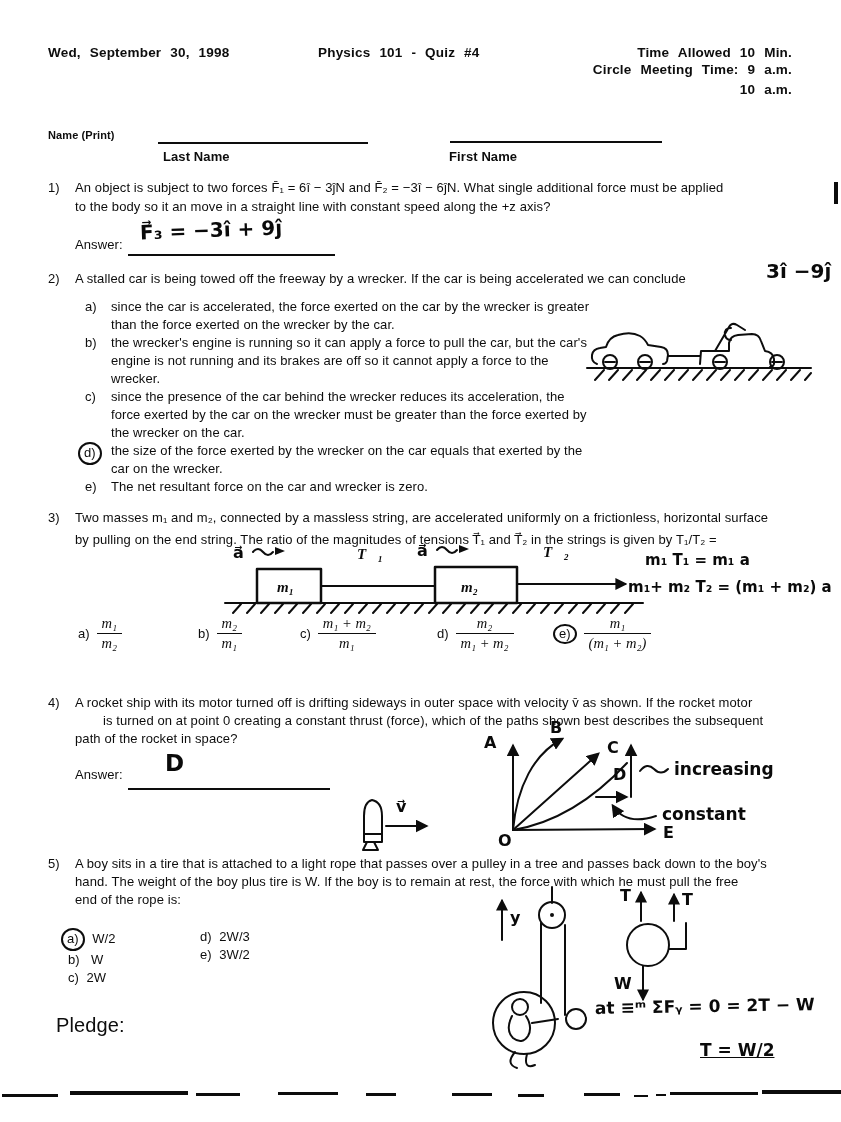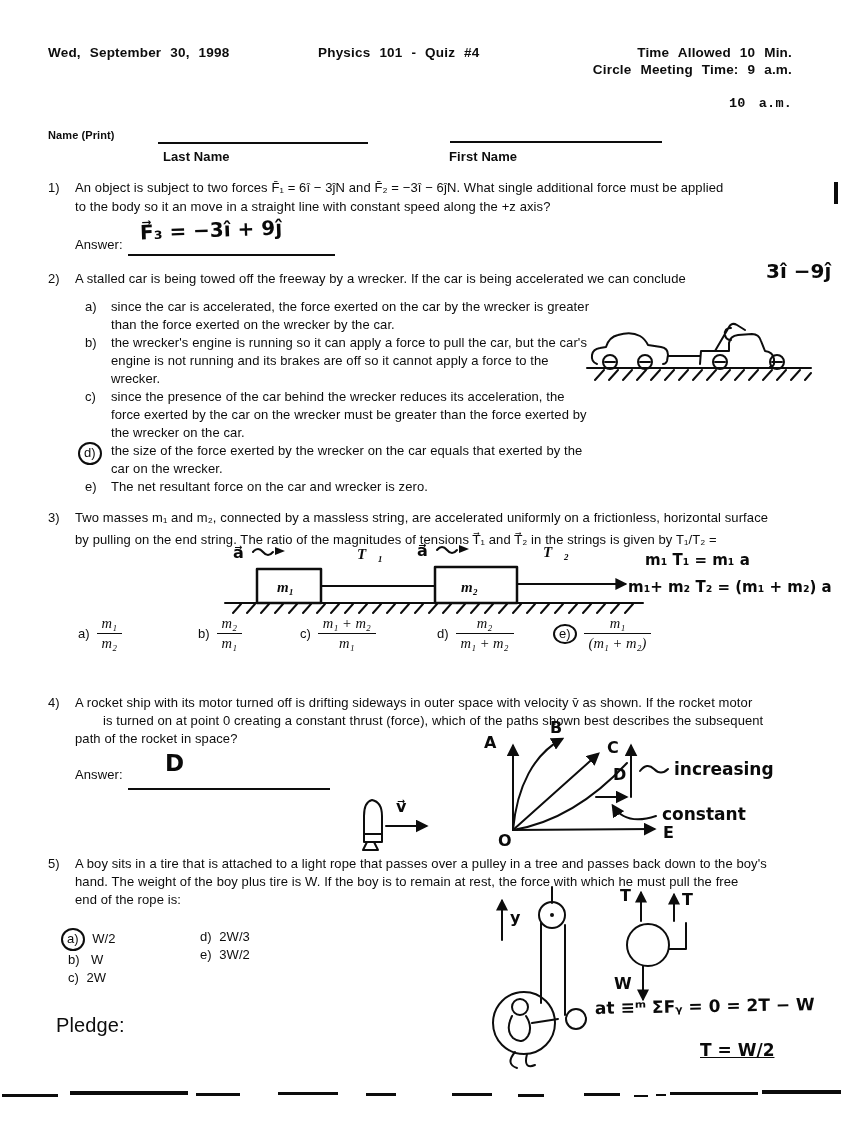--- a/index.html
+++ b/index.html
@@ -30,21 +30,21 @@
 </head>
 <body>
 
 <div class="page">
 
   <div class="abs hdr" style="left:48px;top:45px;">Wed, September 30, 1998</div>
   <div class="abs hdr" style="left:318px;top:45px;">Physics 101 - Quiz #4</div>
   <div class="abs" style="left:520px;top:45px;width:272px;text-align:right;">
     <div class="hdr">Time Allowed 10 Min.</div>
     <div class="hdr" style="margin-top:2px;">Circle Meeting Time:  9 a.m.</div>
-    <div class="hdr" style="margin-top:19px;font-family:Liberation Mono, monospace;">10 a.m.</div>
+    <div class="hdr" style="margin-top:5px;">10 a.m.</div>
   </div>
 
   <div class="abs printed b" style="left:48px;top:126px;font-size:11px;">Name (Print)</div>
   <div class="uline" style="left:158px;top:142px;width:210px;"></div>
   <div class="uline" style="left:450px;top:141px;width:212px;"></div>
   <div class="abs printed b" style="left:163px;top:148px;">Last Name</div>
   <div class="abs printed b" style="left:449px;top:148px;">First Name</div>
 
   <div class="abs printed" style="left:48px;top:179px;">1)</div>
   <div class="abs printed" style="left:75px;top:179px;">An object is subject to two forces F̄₁ = 6î − 3ĵN and F̄₂ = −3î − 6ĵN.  What single additional force must be applied</div>

